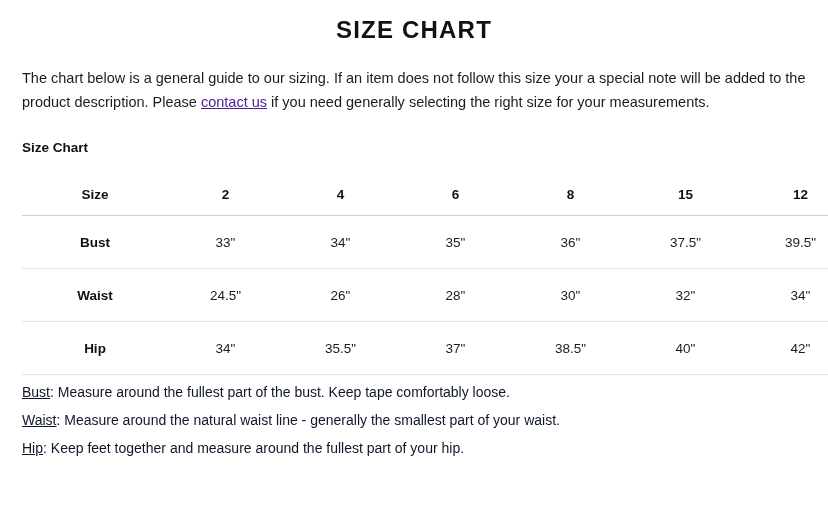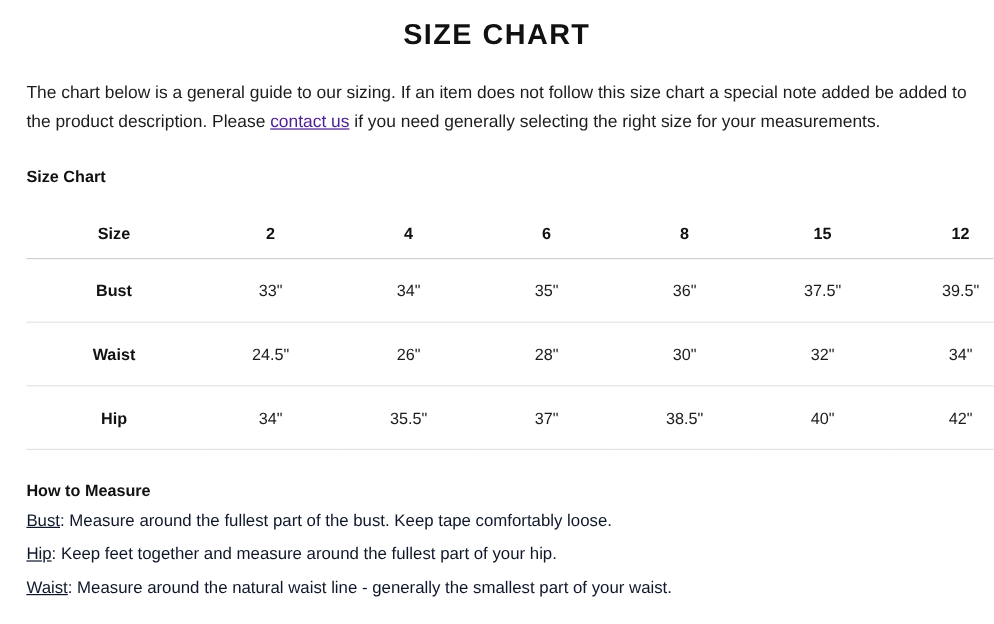--- a/index.html
+++ b/index.html
@@ -103,21 +103,21 @@
     text-decoration: underline;
   }
 </style>
 </head>
 <body>
 
 <div class="page">
 
   <h1 class="title">SIZE CHART</h1>
 
-  <p class="intro"><span>The chart below is a general guide to our sizing. If an item does not follow this size chart a special note added be added to the product description. Please </span><a href="#">contact us</a><span> if you need generally selecting the right size for your measurements.</span></p>
+  <p class="intro"><span>The chart below is a general guide to our sizing. If an item does not follow this size your a special note will be added to the product description. Please </span><a href="#">contact us</a><span> if you need generally selecting the right size for your measurements.</span></p>
 
   <div class="section-label">Size Chart</div>
 
   <table class="size-table">
     <colgroup>
       <col class="col-label">
       <col class="col-val">
       <col class="col-val">
       <col class="col-val">
       <col class="col-val">
@@ -159,21 +159,20 @@
         <td>34"</td>
         <td>35.5"</td>
         <td>37"</td>
         <td>38.5"</td>
         <td>40"</td>
         <td>42"</td>
       </tr>
     </tbody>
   </table>
 
-  <div class="measure-title">How to Measure</div>
 
   <div class="measure-line"><span class="term">Bust</span><span>: Measure around the fullest part of the bust. Keep tape comfortably loose.</span></div>
 
+  <div class="measure-line"><span class="term">Waist</span><span>: Measure around the natural waist line - generally the smallest part of your waist.</span></div>
+
   <div class="measure-line"><span class="term">Hip</span><span>: Keep feet together and measure around the fullest part of your hip.</span></div>
-
-  <div class="measure-line"><span class="term">Waist</span><span>: Measure around the natural waist line - generally the smallest part of your waist.</span></div>
 
 </div>
 
 </body></html>

